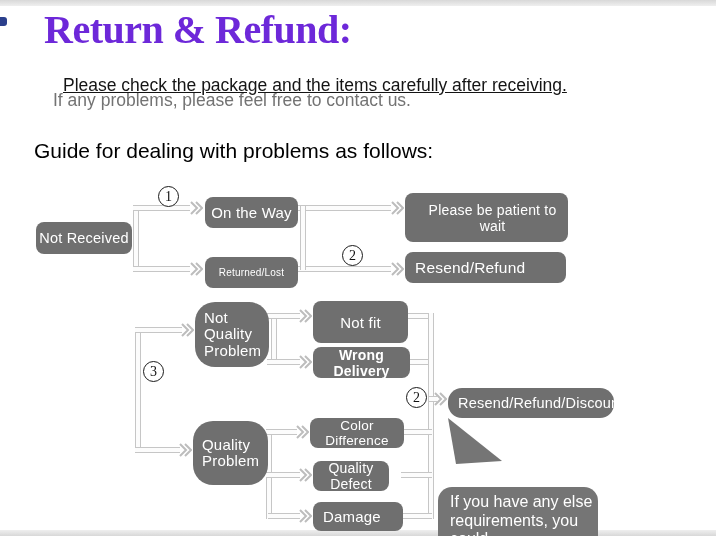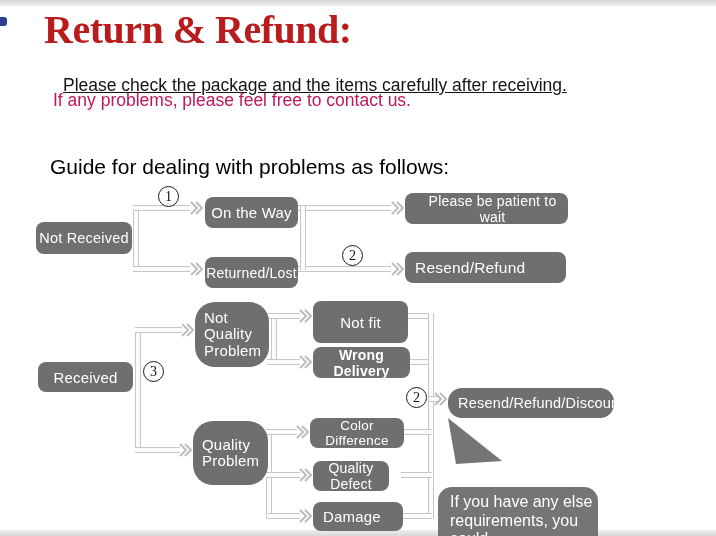--- a/index.html
+++ b/index.html
@@ -8,25 +8,25 @@
     font-family:"Liberation Sans",sans-serif;
   }
   .band{position:absolute;left:0;width:716px;}
   .band.top{top:0;height:6px;background:linear-gradient(#d8d8d8,#efefef);}
   .band.bottom{top:530px;height:6px;background:linear-gradient(#efefef,#d8d8d8);}
   .edge-mark{position:absolute;left:0;top:17px;width:7px;height:9px;background:#2b3f8c;border-radius:0 3px 3px 0;}
 
   .title{
     position:absolute;left:44px;top:6px;margin:0;
     font-family:"Liberation Serif",serif;font-weight:700;font-size:40px;
-    color:#b91c1c;letter-spacing:-0.5px;
+    color:#6d28d9;letter-spacing:-0.5px;
   }
   .intro1{position:absolute;left:48px;top:60px;margin:15px;font-size:17.5px;color:#141414;text-decoration:underline;}
-  .intro2{position:absolute;left:53px;top:90px;margin:0;font-size:17.5px;color:#be185d;}
-  .guide{position:absolute;left:34px;top:139px;margin:16px;font-size:21px;color:#000;}
+  .intro2{position:absolute;left:53px;top:90px;margin:0;font-size:17.5px;color:#737373;}
+  .guide{position:absolute;left:34px;top:139px;margin:0;font-size:21px;color:#000;}
 
   
   .hl{position:absolute;height:6px;box-sizing:border-box;background:#fcfcfc;
       border-top:1.6px solid #c6c6c6;border-bottom:1.6px solid #c6c6c6;}
   .vl{position:absolute;width:6px;box-sizing:border-box;background:#fcfcfc;
       border-left:1.6px solid #c6c6c6;border-right:1.6px solid #c6c6c6;}
   .arrow{position:absolute;width:14px;height:14px;}
 
   .node{
     position:absolute;background:#6f6f6f;color:#fff;border-radius:8px;
@@ -127,24 +127,23 @@
       <path d="M2 1 L8 7 L2 13 M7 1 L13 7 L7 13" stroke="#bdbdbd" stroke-width="2" fill="none"></path>
     </svg>
 
   <div class="badge" style="left:158px;top:186px;">1</div>
   <div class="badge" style="left:342px;top:245px;">2</div>
   <div class="badge" style="left:143px;top:361px;">3</div>
   <div class="badge" style="left:406px;top:387px;">2</div>
 
   <div class="node" style="left:36px;top:222px;width:96px;height:32px;font-size:14.5px;">Not Received</div>
   <div class="node" style="left:205px;top:197px;width:93px;height:31px;">On the Way</div>
-  <div class="node" style="left:205px;top:257px;width:93px;height:31px;font-size:14px;">Returned/Lost</div>
-  <div class="node" style="left:405px;top:193px;width:163px;height:31px;font-size:14px;padding-left:12px;">Please be patient to wait</div>
+  <div class="node" style="left:205px;top:257px;width:93px;height:31px;font-size:10px;">Returned/Lost</div>
+  <div class="node" style="left:405px;top:193px;width:163px;height:49px;font-size:14px;padding-left:12px;">Please be patient to wait</div>
   <div class="node left" style="left:405px;top:252px;width:161px;height:31px;font-size:15.5px;">Resend/Refund</div>
-  <div class="node" style="left:38px;top:362px;width:95px;height:30px;">Received</div>
 
   <div class="node multiline" style="left:195px;top:302px;width:74px;height:65px;">
     <span>Not</span>
     <span>Quality</span>
     <span>Problem</span>
   </div>
   <div class="node" style="left:313px;top:301px;width:95px;height:42px;">Not fit</div>
   <div class="node" style="left:313px;top:347px;width:97px;height:31px;font-size:14px;font-weight:bold;">Wrong Delivery</div>
 
   <div class="node multiline" style="left:193px;top:421px;width:75px;height:64px;">

